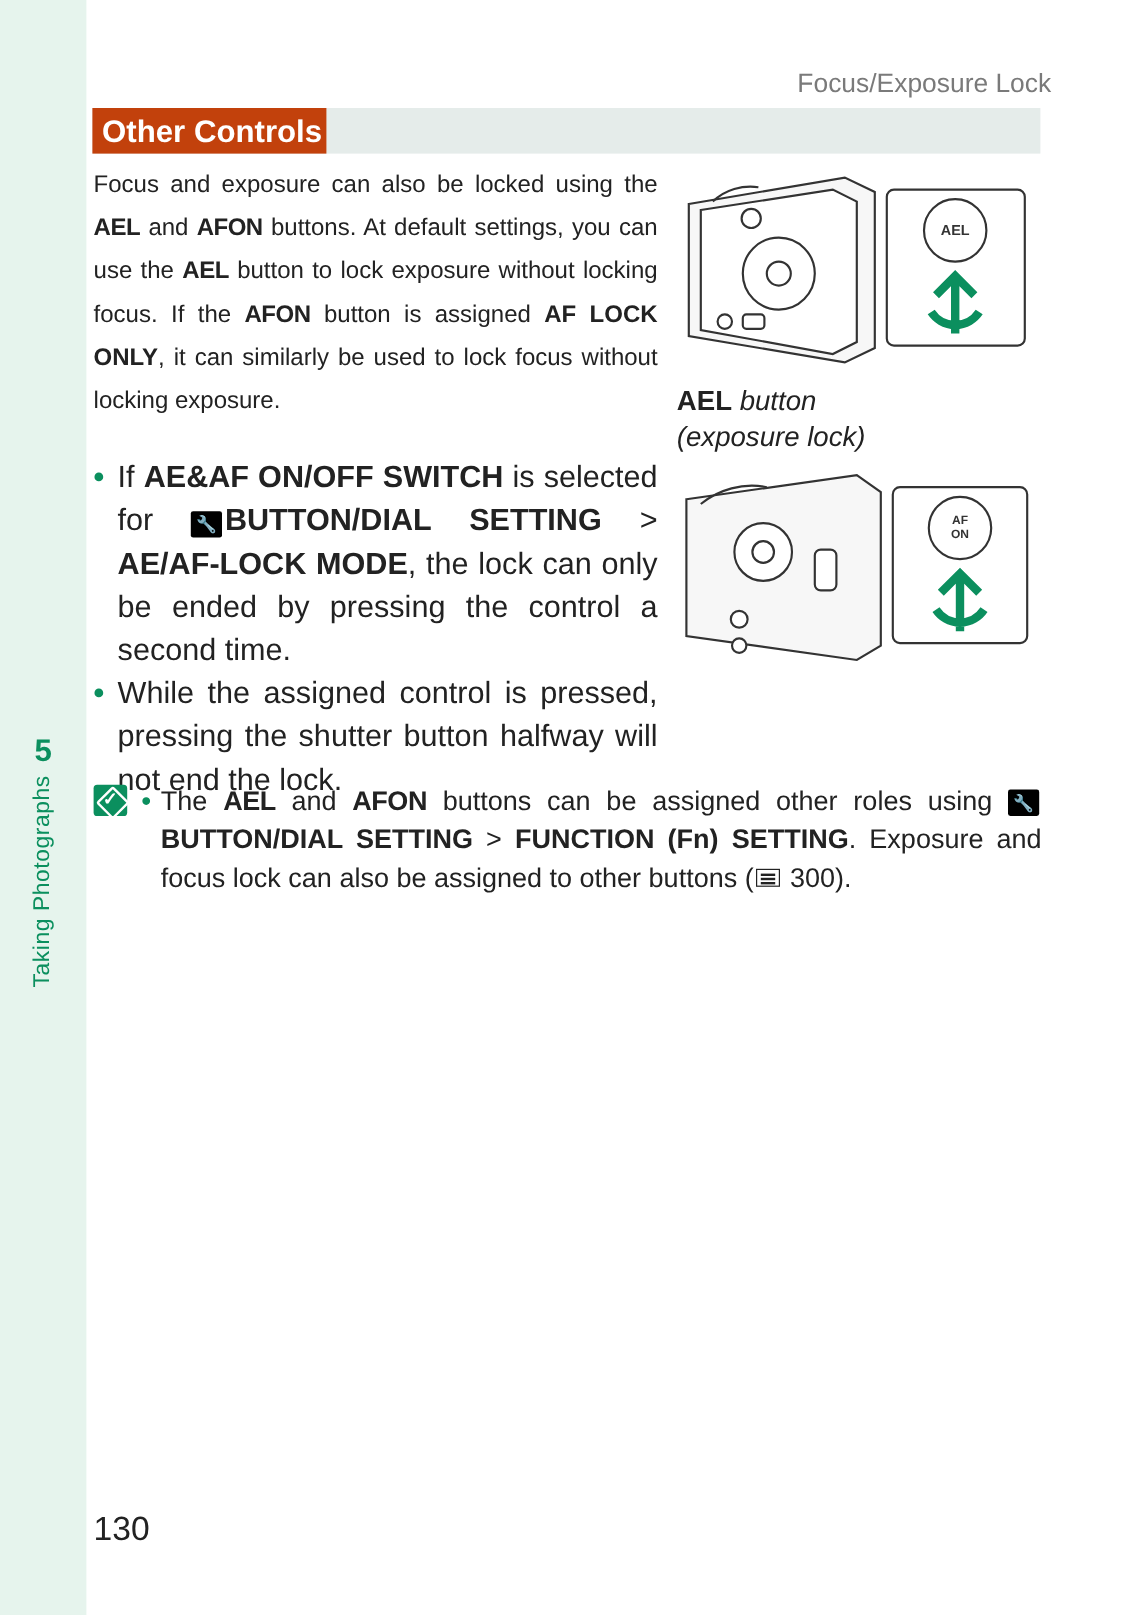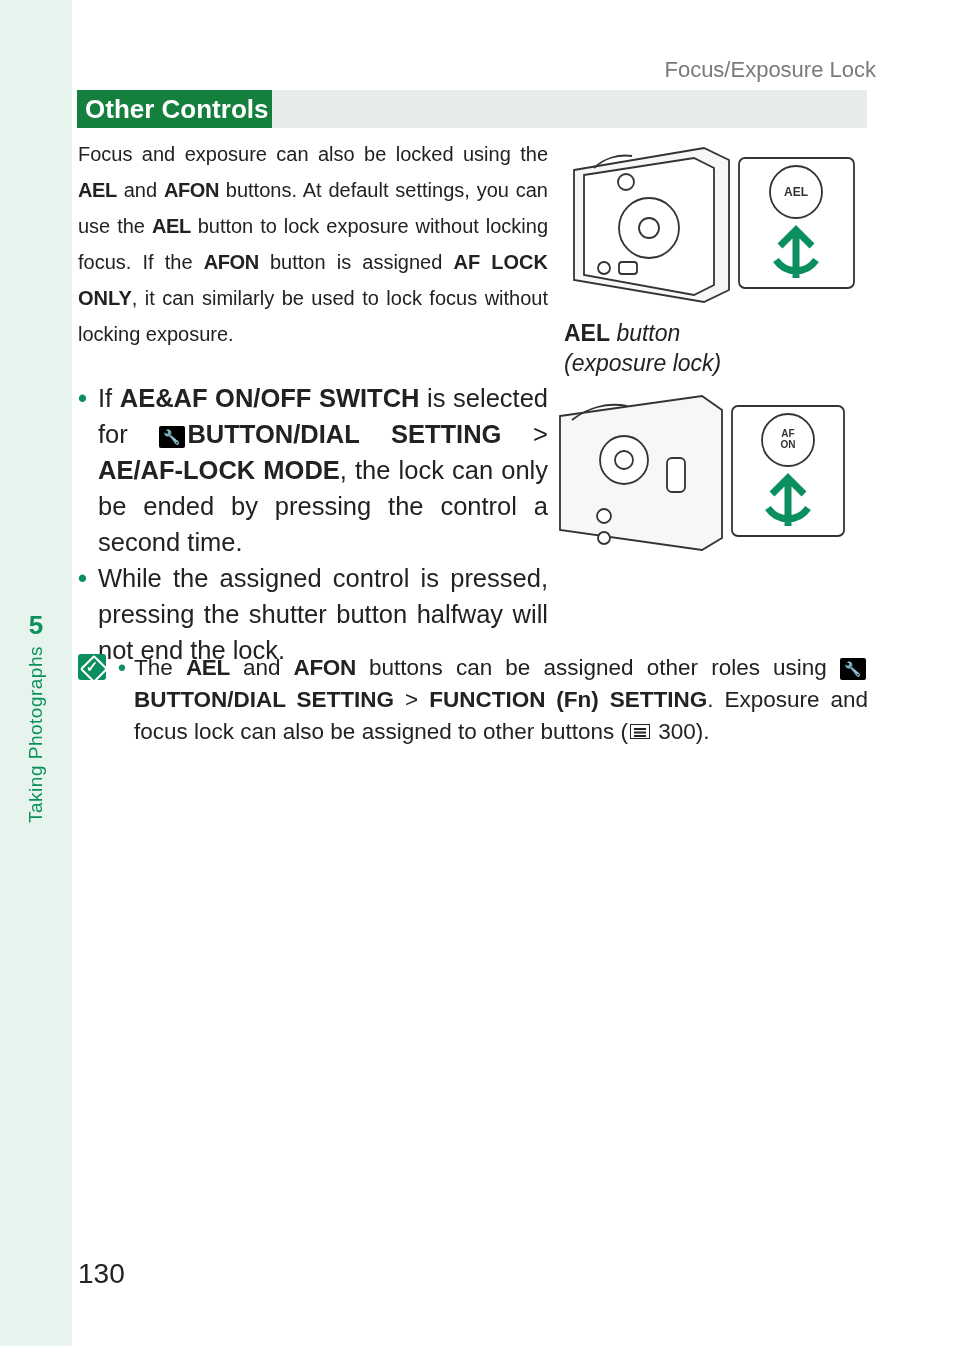--- a/index.html
+++ b/index.html
@@ -56,21 +56,21 @@
   }
   .section-bar {
     position: absolute;
     left: 77px;
     top: 90px;
     width: 790px;
     height: 38px;
     background: #e5ecea;
   }
   .section-bar .label {
-    background: #15803d;
+    background: #c2410c;
     color: #fff;
     height: 38px;
     display: inline-flex;
     align-items: center;
     padding: 0 4px 0 8px;
     font-weight: 700;
     font-size: 26px;
   }
   .body-text {
     position: absolute;
@@ -105,21 +105,21 @@
     left: 0;
     top: 0;
     color: #0b8f5e;
     font-weight: 700;
   }
   .figure {
     position: absolute;
     width: 300px;
   }
   .fig1 { left: 564px; top: 140px; }
-  .fig2 { left: 552px; top: 388px; }
+  .fig2 { left: 564px; top: 388px; }
   .camera-svg { width: 300px; height: 168px; }
   .fig-caption {
     text-align: left;
     font-size: 23px;
     line-height: 30px;
     font-style: italic;
     color: #222;
     margin-top: 6px;
   }
   .fig-caption .figb { font-weight: 800; font-style: normal; font-family: Arial, sans-serif; }

